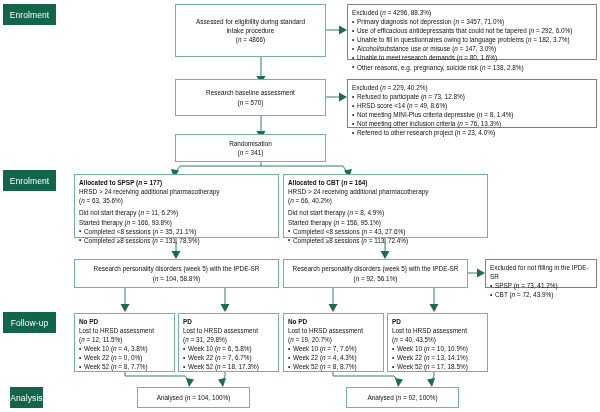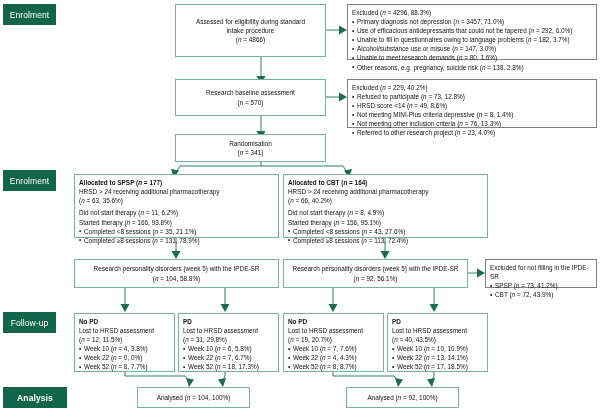--- a/index.html
+++ b/index.html
@@ -96,21 +96,21 @@
 
     <path class="ln" d="M333,372 L333,376 L394,376 L399,382"></path>
     <path class="ln" d="M434,372 L434,376 L431,382"></path>
     <polygon class="ar" points="395,378 403,379.5 398,387"></polygon>
     <polygon class="ar" points="435,378 427,379.5 432,387"></polygon>
   </svg>
 
   <div class="stage" style="left:3px;top:4px;width:53px;height:21px;">Enrolment</div>
   <div class="stage" style="left:3px;top:170px;width:53px;height:21px;">Enrolment</div>
   <div class="stage" style="left:3px;top:312px;width:53px;height:21px;text-align:right;">Follow-up</div>
-  <div class="stage" style="left:3px;top:387px;width:64px;height:21px;font-weight:bold;">Analysis</div>
+  <div class="stage" style="left:10px;top:387px;width:33px;height:21px;">Analysis</div>
 
   <div class="box center" style="left:175px;top:4px;width:151px;height:53px;">
     <div>Assessed for eligibility during standard</div>
     <div>intake procedure</div>
     <div>(<i class="it">n</i> = 4866)</div>
   </div>
 
   <div class="box center" style="left:175px;top:79px;width:151px;height:37px;">
     <div>Research baseline assessment</div>
     <div>(<i class="it">n</i> = 570)</div>

